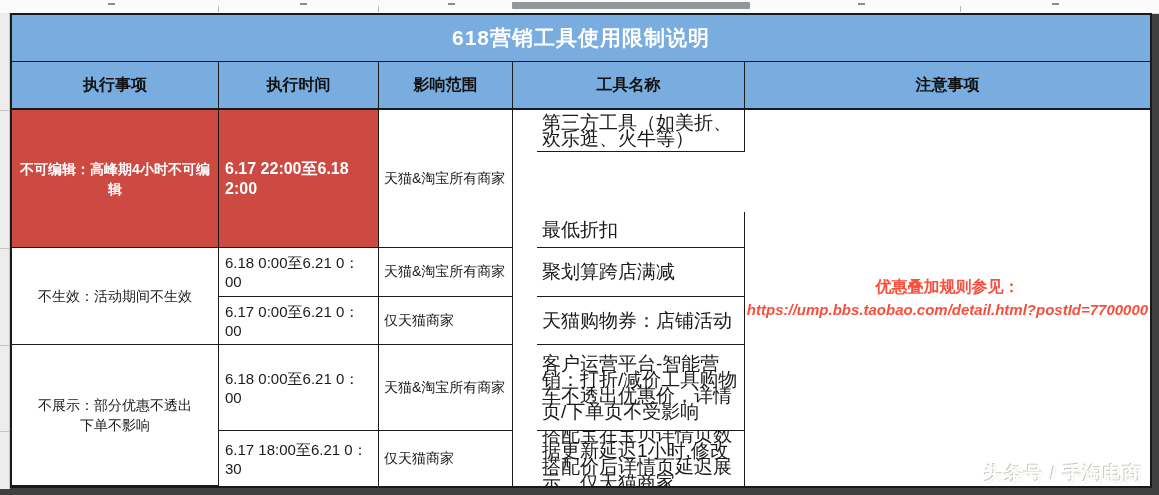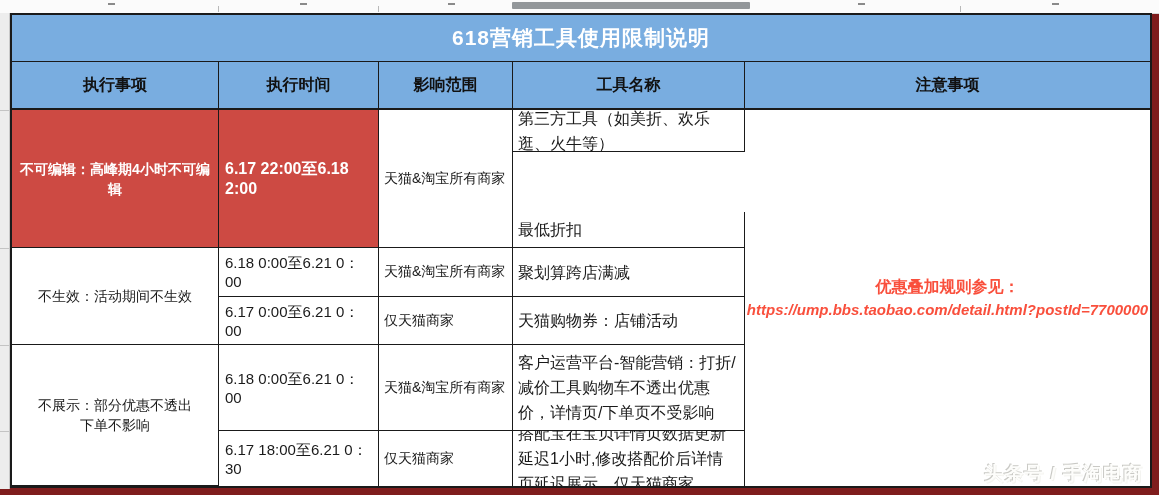--- a/index.html
+++ b/index.html
@@ -1,17 +1,17 @@
 <!DOCTYPE html>
 <html><head>
 <meta charset="utf-8">
 <style>
   html,body{margin:0;padding:0;background:#fff;}
   body{font-family:"Liberation Sans","DejaVu Sans",sans-serif;-webkit-font-smoothing:antialiased;}
-  #stage{position:relative;width:1159px;height:495px;background:#7f1d1d;overflow:hidden;}
+  #stage{position:relative;width:1159px;height:495px;background:#404040;overflow:hidden;}
 
   
   .col-header-strip{position:absolute;left:0;top:0;width:1159px;height:13px;background:#fbfbfb;border-bottom:1px solid #d8d8d8;}
   .col-sel{position:absolute;left:512px;top:2px;width:238px;height:7px;background:#93979a;border-radius:1px;}
   .tick{position:absolute;top:6px;width:1px;height:6px;background:#b9b9b9;}
   .dash{position:absolute;top:3px;width:7px;height:2px;background:#8a8a8a;}
   .row-header-strip{position:absolute;left:0;top:13px;width:9px;height:476px;background:#ededed;border-right:1px solid #c9c9c9;}
   .row-tick{position:absolute;left:0;width:9px;height:1px;background:#c4c4c4;}
 
   
@@ -28,21 +28,21 @@
   .title-cell{grid-column:1/6;grid-row:1;justify-content:center;
               font-size:21px;font-weight:bold;color:#fff;letter-spacing:1px;border-right:none;}
   .hdr{grid-row:2;justify-content:center;font-size:16px;font-weight:bold;color:#111;border-bottom-width:2px;}
   .c-center{justify-content:center;text-align:center;}
   .c-left{justify-content:flex-start;text-align:left;padding:2px 5px;}
   .t-action{font-size:14px;line-height:20px;}
   .t-action-red{font-size:14px;font-weight:bold;color:#fff;}
   .t-time{font-size:15px;padding:2px 6px;}
   .t-time-red{font-size:16px;font-weight:bold;color:#fff;}
   .t-scope{font-size:14px;}
-  .t-tool{font-size:16px;line-height:25px;}
+  .t-tool{font-size:19px;line-height:16px;margin-left:24px;}
   .notes-cell{flex-direction:column;justify-content:center;text-align:center;
               color:#f94f3c;font-weight:bold;border-bottom:none;}
   .notes-l1{font-size:16px;line-height:24px;text-align:center;}
   .notes-l2{font-size:15px;line-height:22px;font-style:italic;}
 
   .watermark{position:absolute;right:16px;bottom:8px;font-size:19px;font-weight:bold;
              color:#fdfdfb;text-shadow:-1px -1px 0 #c9c9c5,1px 1px 0 #f4f4f0;
              letter-spacing:1px;white-space:nowrap;}
 </style>
 </head>

